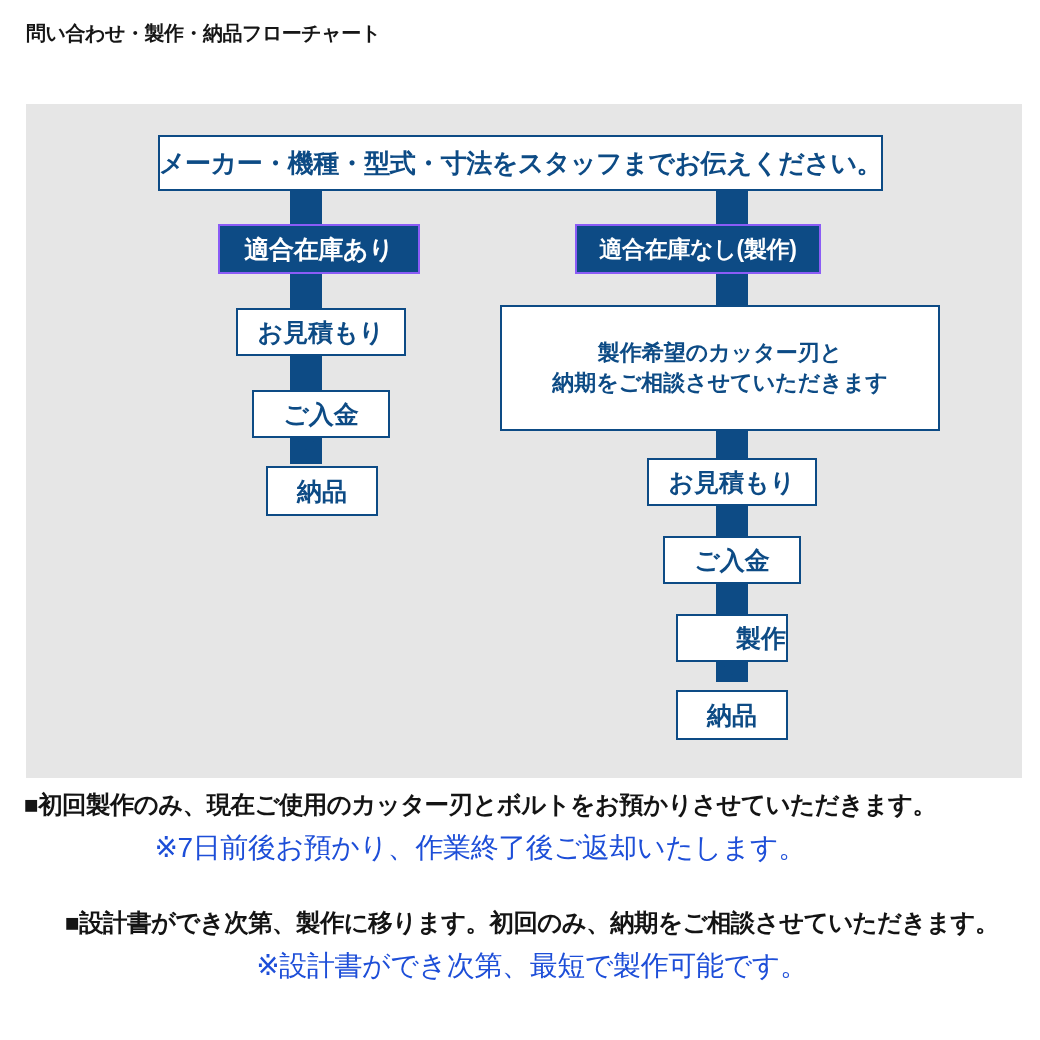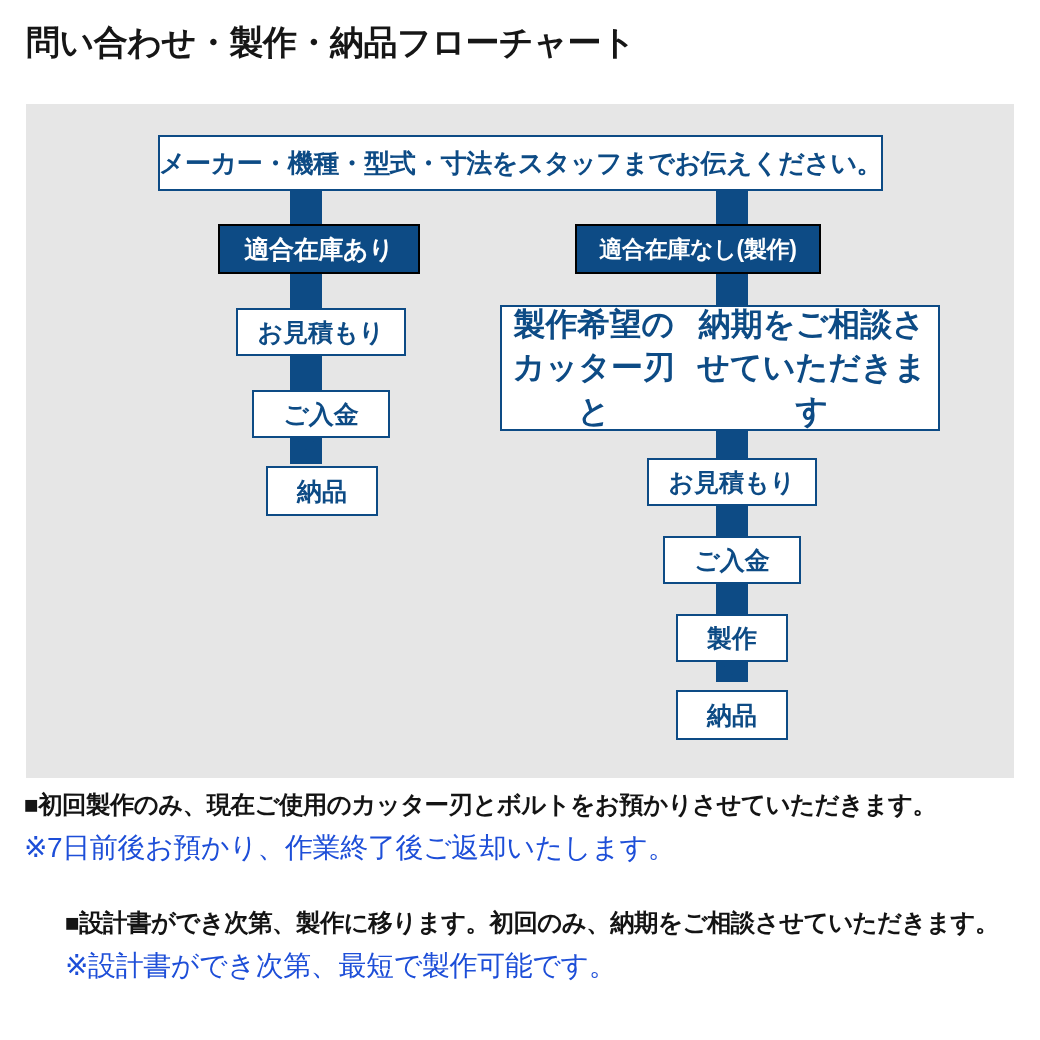--- a/index.html
+++ b/index.html
@@ -14,35 +14,36 @@
     color: #111111;
     overflow: hidden;
     position: relative;
   }
 
   
   #page-title {
     position: absolute;
     left: 26px;
     top: 20px;
-    font-size: 34px;
+    font-size: 20px;
     font-weight: 700;
     letter-spacing: -0.5px;
     color: #161616;
     white-space: nowrap;
   }
 
   
   #flow-panel {
     position: absolute;
     left: 26px;
     top: 104px;
     width: 988px;
     height: 674px;
     background: #e6e6e6;
+    padding-left: 8px;
   }
 
   
   .node {
     position: absolute;
     box-sizing: border-box;
     display: flex;
     align-items: center;
     justify-content: center;
     text-align: center;
@@ -50,21 +51,21 @@
     white-space: nowrap;
   }
   .node-white {
     background: #ffffff;
     border: 2px solid #0d4b85;
     color: #0d4b85;
     font-weight: 700;
   }
   .node-blue {
     background: #0d4b85;
-    border: 2px solid #000000;
+    border: 2px solid #8b5cf6;
     color: #ffffff;
     font-weight: 700;
   }
 
   .connector {
     position: absolute;
     background: #0d4b85;
     z-index: 1;
   }
   .arrowhead {
@@ -74,20 +75,21 @@
     border-left: 23px solid transparent;
     border-right: 23px solid transparent;
     border-top: 26px solid #0d4b85;
     z-index: 2;
   }
 
   
   .notes-block {
     position: absolute;
     left: 24px;
+    text-align: center;
   }
   .note-head {
     font-size: 24.5px;
     font-weight: 700;
     color: #141414;
     letter-spacing: -0.6px;
     white-space: nowrap;
     line-height: 1.1;
   }
   .note-sub {
@@ -139,34 +141,34 @@
   </div>
 
   <div class="node node-white" style="left:240px; top:362px; width:112px; height:50px; font-size:25px;">
     <span>納品</span>
   </div>
 
   <div class="node node-blue" style="left:549px; top:120px; width:246px; height:50px; font-size:23px; letter-spacing:-0.3px;">
     <span>適合在庫なし(製作)</span>
   </div>
 
-  <div class="node node-white" style="left:474px; top:201px; width:440px; height:126px; font-size:32px; line-height:1.35; flex-direction:row; white-space:normal;">
+  <div class="node node-white" style="left:474px; top:201px; width:440px; height:126px; font-size:22px; line-height:1.35; flex-direction:column; white-space:normal;">
     <span>製作希望のカッター刃と</span>
     <span>納期をご相談させていただきます</span>
   </div>
 
   <div class="node node-white" style="left:621px; top:354px; width:170px; height:48px; font-size:25px;">
     <span>お見積もり</span>
   </div>
 
   <div class="node node-white" style="left:637px; top:432px; width:138px; height:48px; font-size:25px;">
     <span>ご入金</span>
   </div>
 
-  <div class="node node-white" style="left:650px; top:510px; width:112px; height:48px; font-size:25px;">
+  <div class="node node-white" style="left:650px; top:510px; width:112px; height:48px; font-size:25px;justify-content:flex-end;">
     <span>製作</span>
   </div>
 
   <div class="node node-white" style="left:650px; top:586px; width:112px; height:50px; font-size:25px;">
     <span>納品</span>
   </div>
 
 </div>
 
 <div class="notes-block" style="top:792px;">

